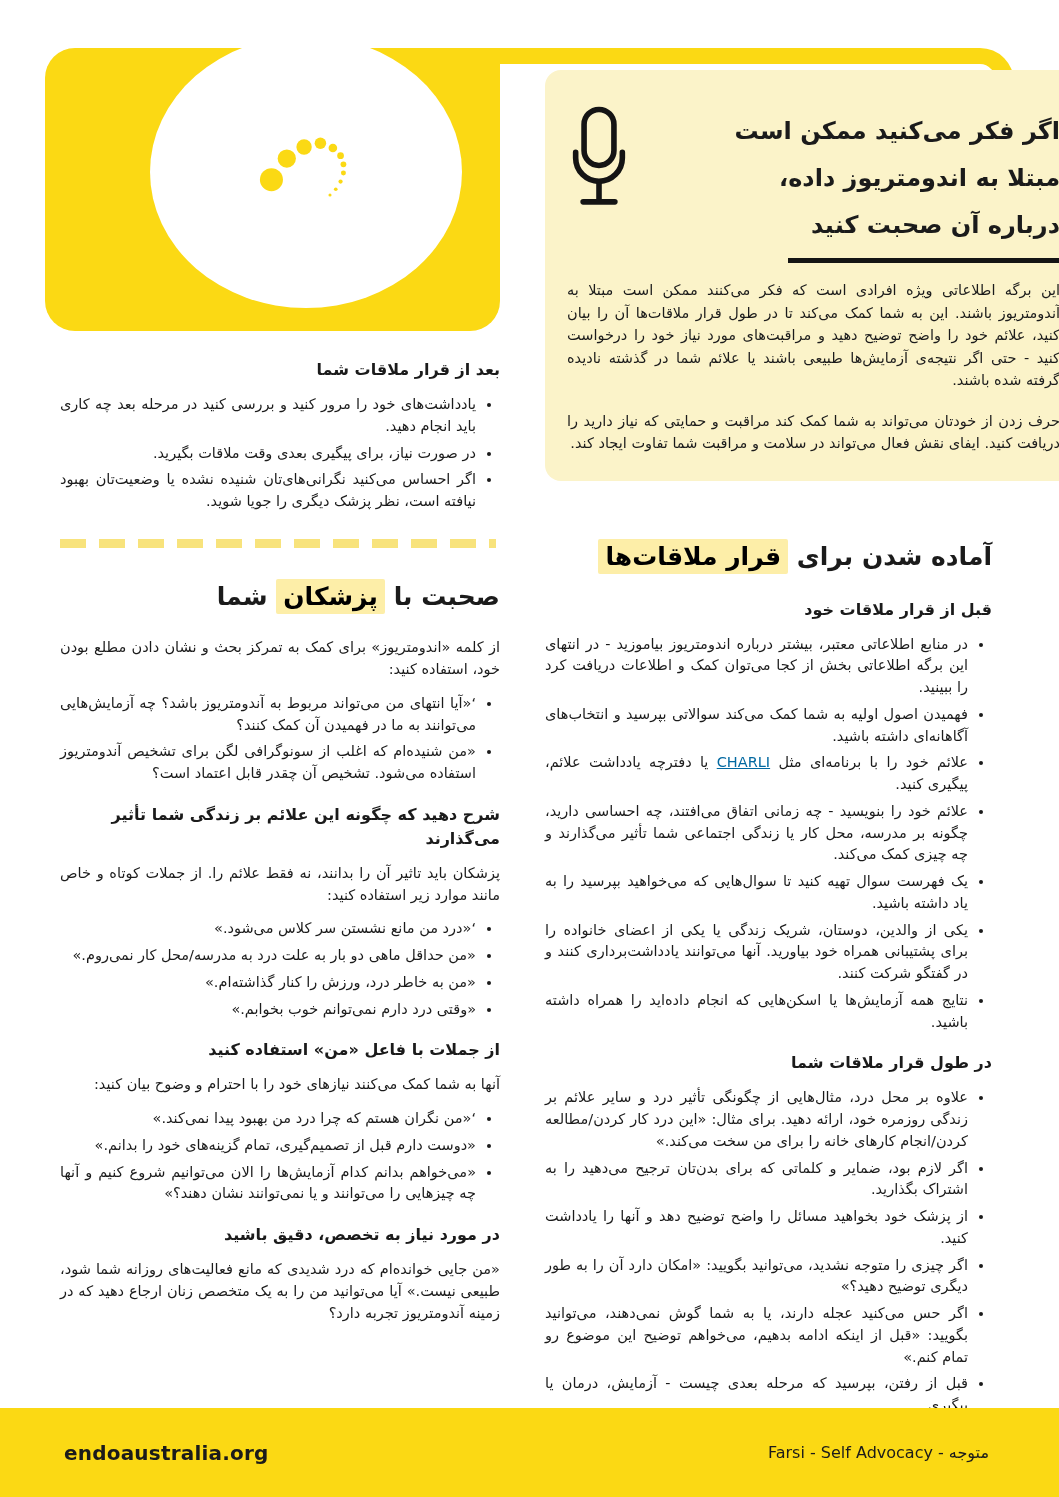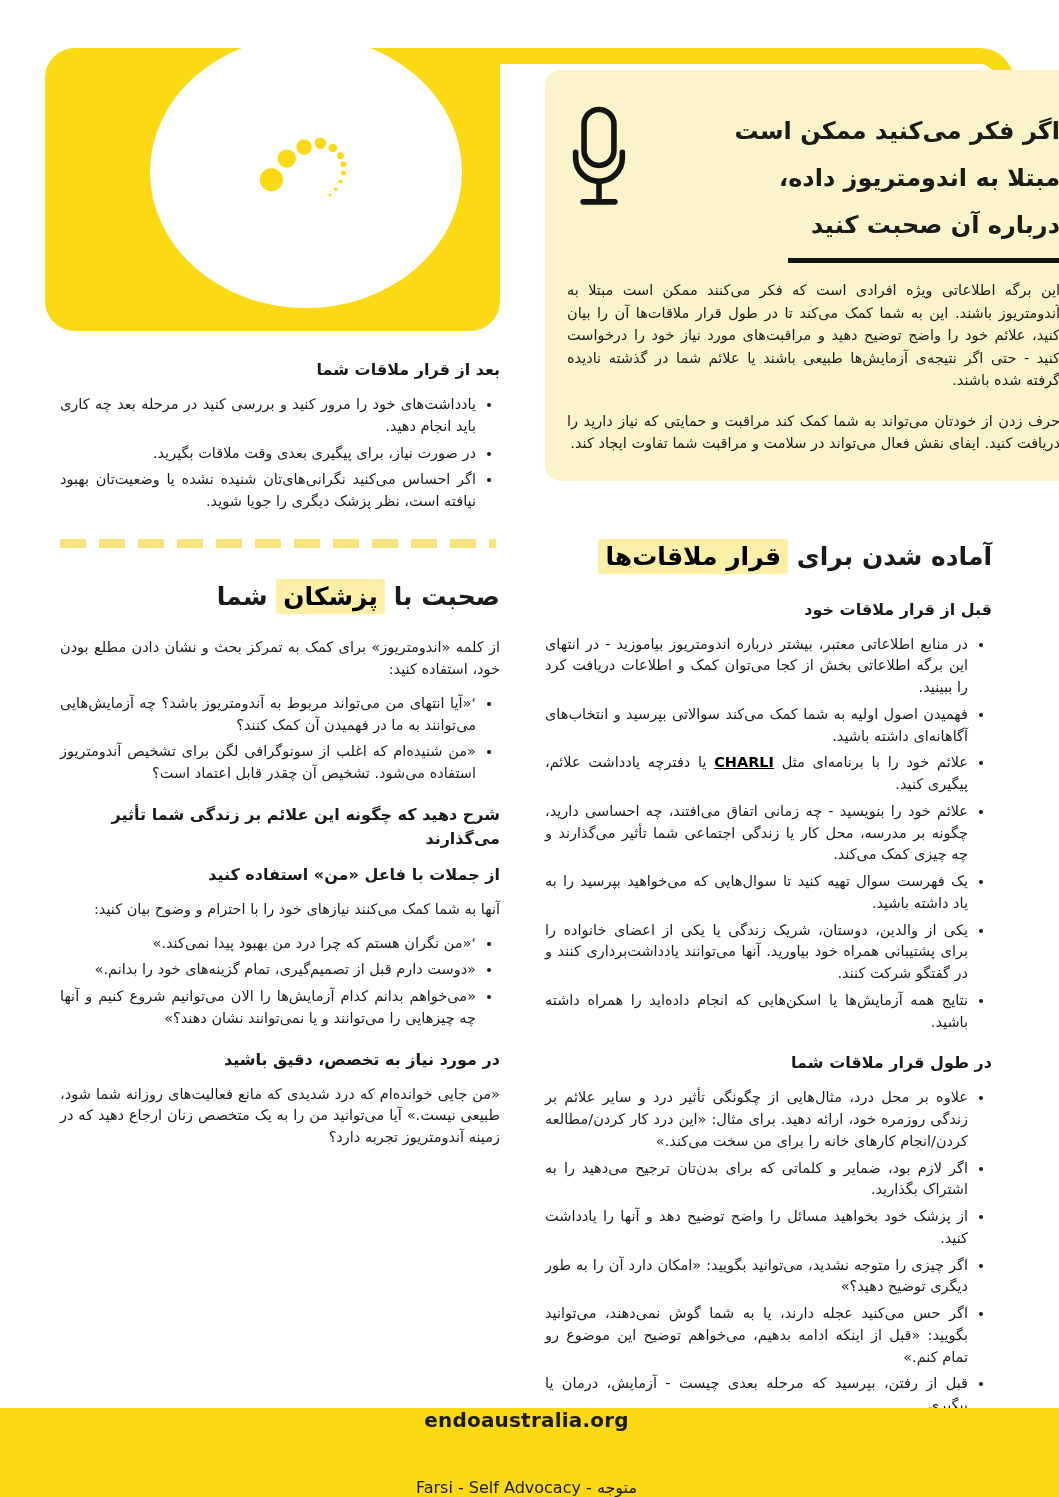--- a/index.html
+++ b/index.html
@@ -37,29 +37,29 @@
   .col{direction:rtl;text-align:right;font-size:14.5px;line-height:1.5;}
   .col-left{position:absolute;left:60px;top:358px;width:440px;}
   .col-right{position:absolute;left:545px;top:538px;width:447px;}
 
   h1.sec{font-size:25px;font-weight:bold;margin:0 0 22px 0;line-height:1.5;}
   mark.hl{background:#FDEEA8;padding:3px 7px;border-radius:2px;}
   h2.sub{font-size:16px;font-weight:bold;margin:0 0 12px 0;}
   .col p{margin:0 0 12px 0;text-align:justify;}
   ul.blist{margin:0 0 18px 0;padding:0 24px 0 0;}
   ul.blist li{margin:0 0 5px 0;text-align:justify;}
-  a.green-link{color:#000000;text-decoration:underline;font-family:"DejaVu Sans",sans-serif;font-weight:bold;}
+  a.green-link{color:#0369a1;text-decoration:underline;font-family:"DejaVu Sans",sans-serif;}
 
   .dashed-divider{height:9px;margin:26px 4px 30px 0;
       background:repeating-linear-gradient(to right,#F8E37C 0 26px,transparent 26px 39px);}
 
   
   .footer{position:absolute;left:0;bottom:0;width:1059px;height:89px;background:#FBD914;
           display:flex;align-items:center;justify-content:space-between;
-          padding:0 70px 0 64px;box-sizing:border-box;flex-direction:column;}
+          padding:0 70px 0 64px;box-sizing:border-box;}
   .footer .site{font-size:20px;font-weight:bold;letter-spacing:0.2px;}
   .footer .lang{font-size:16px;direction:rtl;}
 </style>
 </head>
 <body>
 
 <div class="page">
 
   <div class="logo-block"></div>
   <div class="logo-circle">
@@ -111,20 +111,27 @@
 
     <h1 class="sec"><span>صحبت با </span><mark class="hl">پزشکان</mark><span> شما</span></h1>
 
     <p>از کلمه «اندومتریوز» برای کمک به تمرکز بحث و نشان دادن مطلع بودن خود، استفاده کنید:</p>
     <ul class="blist">
         <li>‘«آیا انتهای من می‌تواند مربوط به آندومتریوز باشد؟ چه آزمایش‌هایی می‌توانند به ما در فهمیدن آن کمک کنند؟</li>
         <li>«من شنیده‌ام که اغلب از سونوگرافی لگن برای تشخیص آندومتریوز استفاده می‌شود. تشخیص آن چقدر قابل اعتماد است؟</li>
       </ul>
 
     <h2 class="sub">شرح دهید که چگونه این علائم بر زندگی شما تأثیر می‌گذارند</h2>
+    <p>پزشکان باید تاثیر آن را بدانند، نه فقط علائم را. از جملات کوتاه و خاص مانند موارد زیر استفاده کنید:</p>
+    <ul class="blist">
+        <li>‘«درد من مانع نشستن سر کلاس می‌شود.»</li>
+        <li>«من حداقل ماهی دو بار به علت درد به مدرسه/محل کار نمی‌روم.»</li>
+        <li>«من به خاطر درد، ورزش را کنار گذاشته‌ام.»</li>
+        <li>«وقتی درد دارم نمی‌توانم خوب بخوابم.»</li>
+      </ul>
 
     <h2 class="sub">از جملات با فاعل «من» استفاده کنید</h2>
     <p>آنها به شما کمک می‌کنند نیازهای خود را با احترام و وضوح بیان کنید:</p>
     <ul class="blist">
         <li>‘«من نگران هستم که چرا درد من بهبود پیدا نمی‌کند.»</li>
         <li>«دوست دارم قبل از تصمیم‌گیری، تمام گزینه‌های خود را بدانم.»</li>
         <li>«می‌خواهم بدانم کدام آزمایش‌ها را الان می‌توانیم شروع کنیم و آنها چه چیزهایی را می‌توانند و یا نمی‌توانند نشان دهند؟»</li>
       </ul>
 
     <h2 class="sub">در مورد نیاز به تخصص، دقیق باشید</h2>

